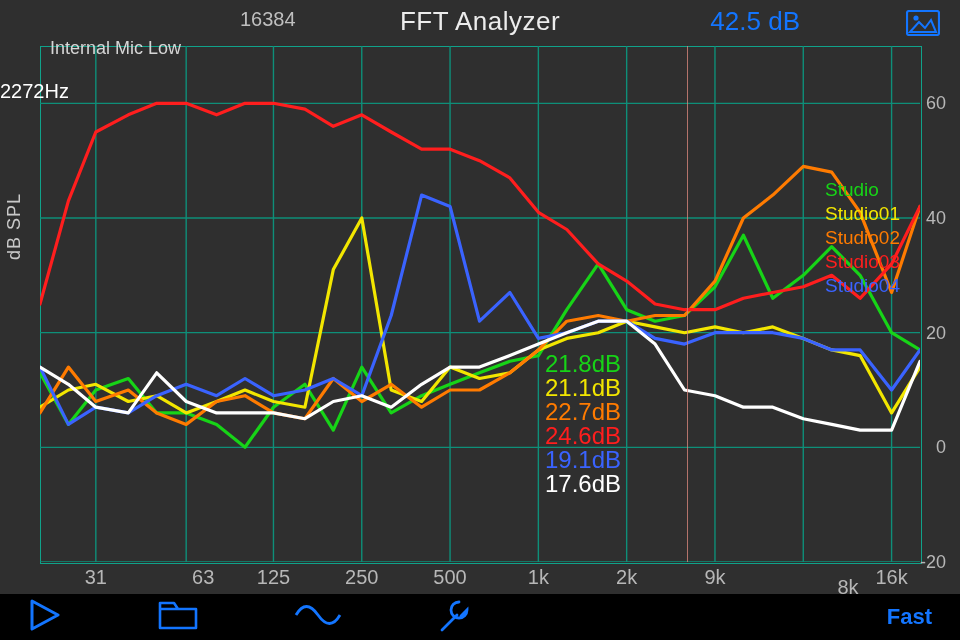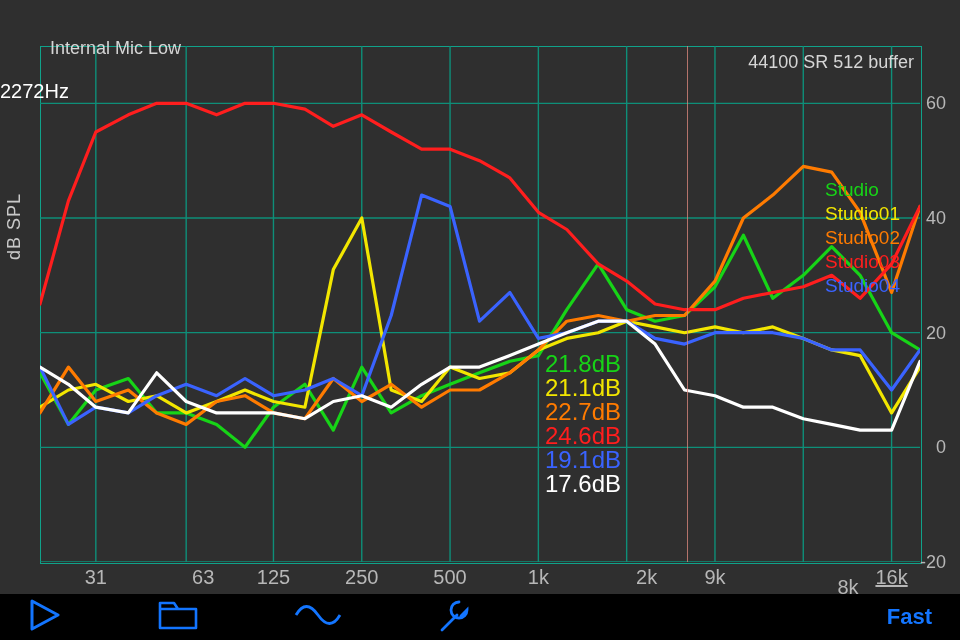--- a/index.html
+++ b/index.html
@@ -41,20 +41,32 @@
   .tool-left{color:#1375ff;font-size:22px;font-weight:600}
   .tool-center{display:flex;gap:96px;align-items:center}
   .tool-icon{cursor:pointer}
   .tool-right{color:#1375ff;font-size:22px;font-weight:600}
 </style>
 </head>
 <body>
 
 <div id="app">
 
+  <div class="topbar">
+    <div class="top-fft">16384</div>
+    <div class="top-title">FFT Analyzer</div>
+    <div class="top-db">42.5 dB</div>
+    <span class="top-img-icon">
+      <svg viewBox="0 0 34 26" width="34" height="26">
+        <rect x="1" y="1" width="32" height="24" rx="2" fill="none" stroke="#1375ff" stroke-width="2.2"></rect>
+        <circle cx="10" cy="8" r="2.6" fill="#1375ff"></circle>
+        <path d="M4 22 L13 12 L19 18 L25 10 L30 22 Z" fill="none" stroke="#1375ff" stroke-width="2"></path>
+      </svg>
+    </span>
+  </div>
 
   <div class="ylabel">dB SPL</div>
 
   <div class="chart"></div>
   <svg class="plot" viewBox="0 0 880 516" preserveAspectRatio="none" id="plot">
       <line x1="0" y1="57.33333333333337" x2="880" y2="57.33333333333337" stroke="#0e8f79" stroke-width="1.4"></line>
       <line x1="0" y1="172" x2="880" y2="172" stroke="#0e8f79" stroke-width="1.4"></line>
       <line x1="0" y1="286.6666666666667" x2="880" y2="286.6666666666667" stroke="#0e8f79" stroke-width="1.4"></line>
       <line x1="0" y1="401.33333333333337" x2="880" y2="401.33333333333337" stroke="#0e8f79" stroke-width="1.4"></line>
       <line x1="0" y1="516" x2="880" y2="516" stroke="#0e8f79" stroke-width="1.4"></line>
@@ -71,21 +83,20 @@
       <path d="M0.0 326.8 L28.4 378.4 L55.8 344.0 L88.3 332.5 L116.7 366.9 L146.2 366.9 L176.6 378.4 L205.0 401.3 L233.5 361.2 L264.9 338.3 L293.3 384.1 L321.8 321.1 L351.2 366.9 L381.6 349.7 L410.1 338.3 L439.5 326.8 L469.9 315.3 L498.4 309.6 L526.8 263.7 L558.2 217.9 L586.7 263.7 L615.1 275.2 L644.5 269.5 L675.0 240.8 L703.4 189.2 L732.8 252.3 L763.3 229.3 L791.7 200.7 L820.1 229.3 L851.6 286.7 L880.0 303.9 " fill="none" stroke="#17d417" stroke-width="3.2" stroke-linejoin="round" stroke-linecap="round"></path>
       <path d="M0.0 361.2 L28.4 344.0 L55.8 338.3 L88.3 355.5 L116.7 349.7 L146.2 366.9 L176.6 355.5 L205.0 344.0 L233.5 355.5 L264.9 361.2 L293.3 223.6 L321.8 172.0 L351.2 344.0 L381.6 355.5 L410.1 321.1 L439.5 332.5 L469.9 326.8 L498.4 303.9 L526.8 292.4 L558.2 286.7 L586.7 275.2 L615.1 280.9 L644.5 286.7 L675.0 280.9 L703.4 286.7 L732.8 280.9 L763.3 292.4 L791.7 303.9 L820.1 309.6 L851.6 366.9 L880.0 321.1 " fill="none" stroke="#f2e600" stroke-width="3.2" stroke-linejoin="round" stroke-linecap="round"></path>
       <path d="M0.0 366.9 L28.4 321.1 L55.8 355.5 L88.3 344.0 L116.7 366.9 L146.2 378.4 L176.6 355.5 L205.0 349.7 L233.5 366.9 L264.9 372.7 L293.3 332.5 L321.8 355.5 L351.2 338.3 L381.6 361.2 L410.1 344.0 L439.5 344.0 L469.9 326.8 L498.4 303.9 L526.8 275.2 L558.2 269.5 L586.7 275.2 L615.1 269.5 L644.5 269.5 L675.0 235.1 L703.4 172.0 L732.8 149.1 L763.3 120.4 L791.7 126.1 L820.1 166.3 L851.6 246.5 L880.0 160.5 " fill="none" stroke="#ff7b00" stroke-width="3.2" stroke-linejoin="round" stroke-linecap="round"></path>
       <path d="M0.0 258.0 L28.4 154.8 L55.8 86.0 L88.3 68.8 L116.7 57.3 L146.2 57.3 L176.6 68.8 L205.0 57.3 L233.5 57.3 L264.9 63.1 L293.3 80.3 L321.8 68.8 L351.2 86.0 L381.6 103.2 L410.1 103.2 L439.5 114.7 L469.9 131.9 L498.4 166.3 L526.8 183.5 L558.2 217.9 L586.7 235.1 L615.1 258.0 L644.5 263.7 L675.0 263.7 L703.4 252.3 L732.8 246.5 L763.3 240.8 L791.7 229.3 L820.1 252.3 L851.6 217.9 L880.0 160.5 " fill="none" stroke="#ff1e1e" stroke-width="3.2" stroke-linejoin="round" stroke-linecap="round"></path>
       <path d="M0.0 321.1 L28.4 378.4 L55.8 361.2 L88.3 366.9 L116.7 349.7 L146.2 338.3 L176.6 349.7 L205.0 332.5 L233.5 349.7 L264.9 344.0 L293.3 332.5 L321.8 349.7 L351.2 269.5 L381.6 149.1 L410.1 160.5 L439.5 275.2 L469.9 246.5 L498.4 292.4 L526.8 286.7 L558.2 275.2 L586.7 275.2 L615.1 292.4 L644.5 298.1 L675.0 286.7 L703.4 286.7 L732.8 286.7 L763.3 292.4 L791.7 303.9 L820.1 303.9 L851.6 344.0 L880.0 303.9 " fill="none" stroke="#3a63ff" stroke-width="3.2" stroke-linejoin="round" stroke-linecap="round"></path>
       <path d="M0.0 321.1 L28.4 338.3 L55.8 361.2 L88.3 366.9 L116.7 326.8 L146.2 355.5 L176.6 366.9 L205.0 366.9 L233.5 366.9 L264.9 372.7 L293.3 355.5 L321.8 349.7 L351.2 361.2 L381.6 338.3 L410.1 321.1 L439.5 321.1 L469.9 309.6 L498.4 298.1 L526.8 286.7 L558.2 275.2 L586.7 275.2 L615.1 298.1 L644.5 344.0 L675.0 349.7 L703.4 361.2 L732.8 361.2 L763.3 372.7 L791.7 378.4 L820.1 384.1 L851.6 384.1 L880.0 315.3 " fill="none" stroke="#ffffff" stroke-width="3.2" stroke-linejoin="round" stroke-linecap="round"></path>
     </svg>
   <div class="cursor-line" id="cursor" style="left: 687px;"></div>
 
   <div class="info-left">Internal Mic Low</div>
-  <div class="info-right">44100 SR 512 buffer</div>
   <div class="cursor-hz">2272Hz</div>
 
   <div class="series-legend" id="legend">
       <div style="color: rgb(23, 212, 23);">Studio</div>
       <div style="color: rgb(242, 230, 0);">Studio01</div>
       <div style="color: rgb(255, 123, 0);">Studio02</div>
       <div style="color: rgb(255, 30, 30);">Studio03</div>
       <div style="color: rgb(58, 99, 255);">Studio04</div>
     </div>
   <div class="readings" id="readings">
@@ -97,24 +108,24 @@
       <div style="color: rgb(255, 255, 255);">17.6dB</div>
     </div>
 
   <div class="xticks" id="xticks">
       <div class="xt" style="left: 55.8306px;">31</div>
       <div class="xt" style="left: 146.171px; margin-left: 17px;">63</div>
       <div class="xt" style="left: 233.458px;">125</div>
       <div class="xt" style="left: 321.76px;">250</div>
       <div class="xt" style="left: 410.062px;">500</div>
       <div class="xt" style="left: 498.365px;">1k</div>
-      <div class="xt" style="left: 586.667px; margin-left: 20px;">2k</div>
+      <div class="xt" style="left: 586.667px;">2k</div>
       <div class="xt" style="left: 674.969px;">9k</div>
       <div class="xt" style="left: 808px; margin-top: 10px;">8k</div>
-      <div class="xt" style="left: 851.573px; text-decoration: underline;">16k</div>
+      <div class="xt" style="left: 851.573px;">16k</div>
     </div>
 
   <div class="toolbar">
     <div class="tool-center">
       <span class="tool-icon">
         <svg width="34" height="32" viewBox="0 0 34 32">
             <path d="M4 2 L30 16 L4 30 Z" fill="none" stroke="#1375ff" stroke-width="3" stroke-linejoin="round"></path>
           </svg>
       </span>
       <span class="tool-icon">

